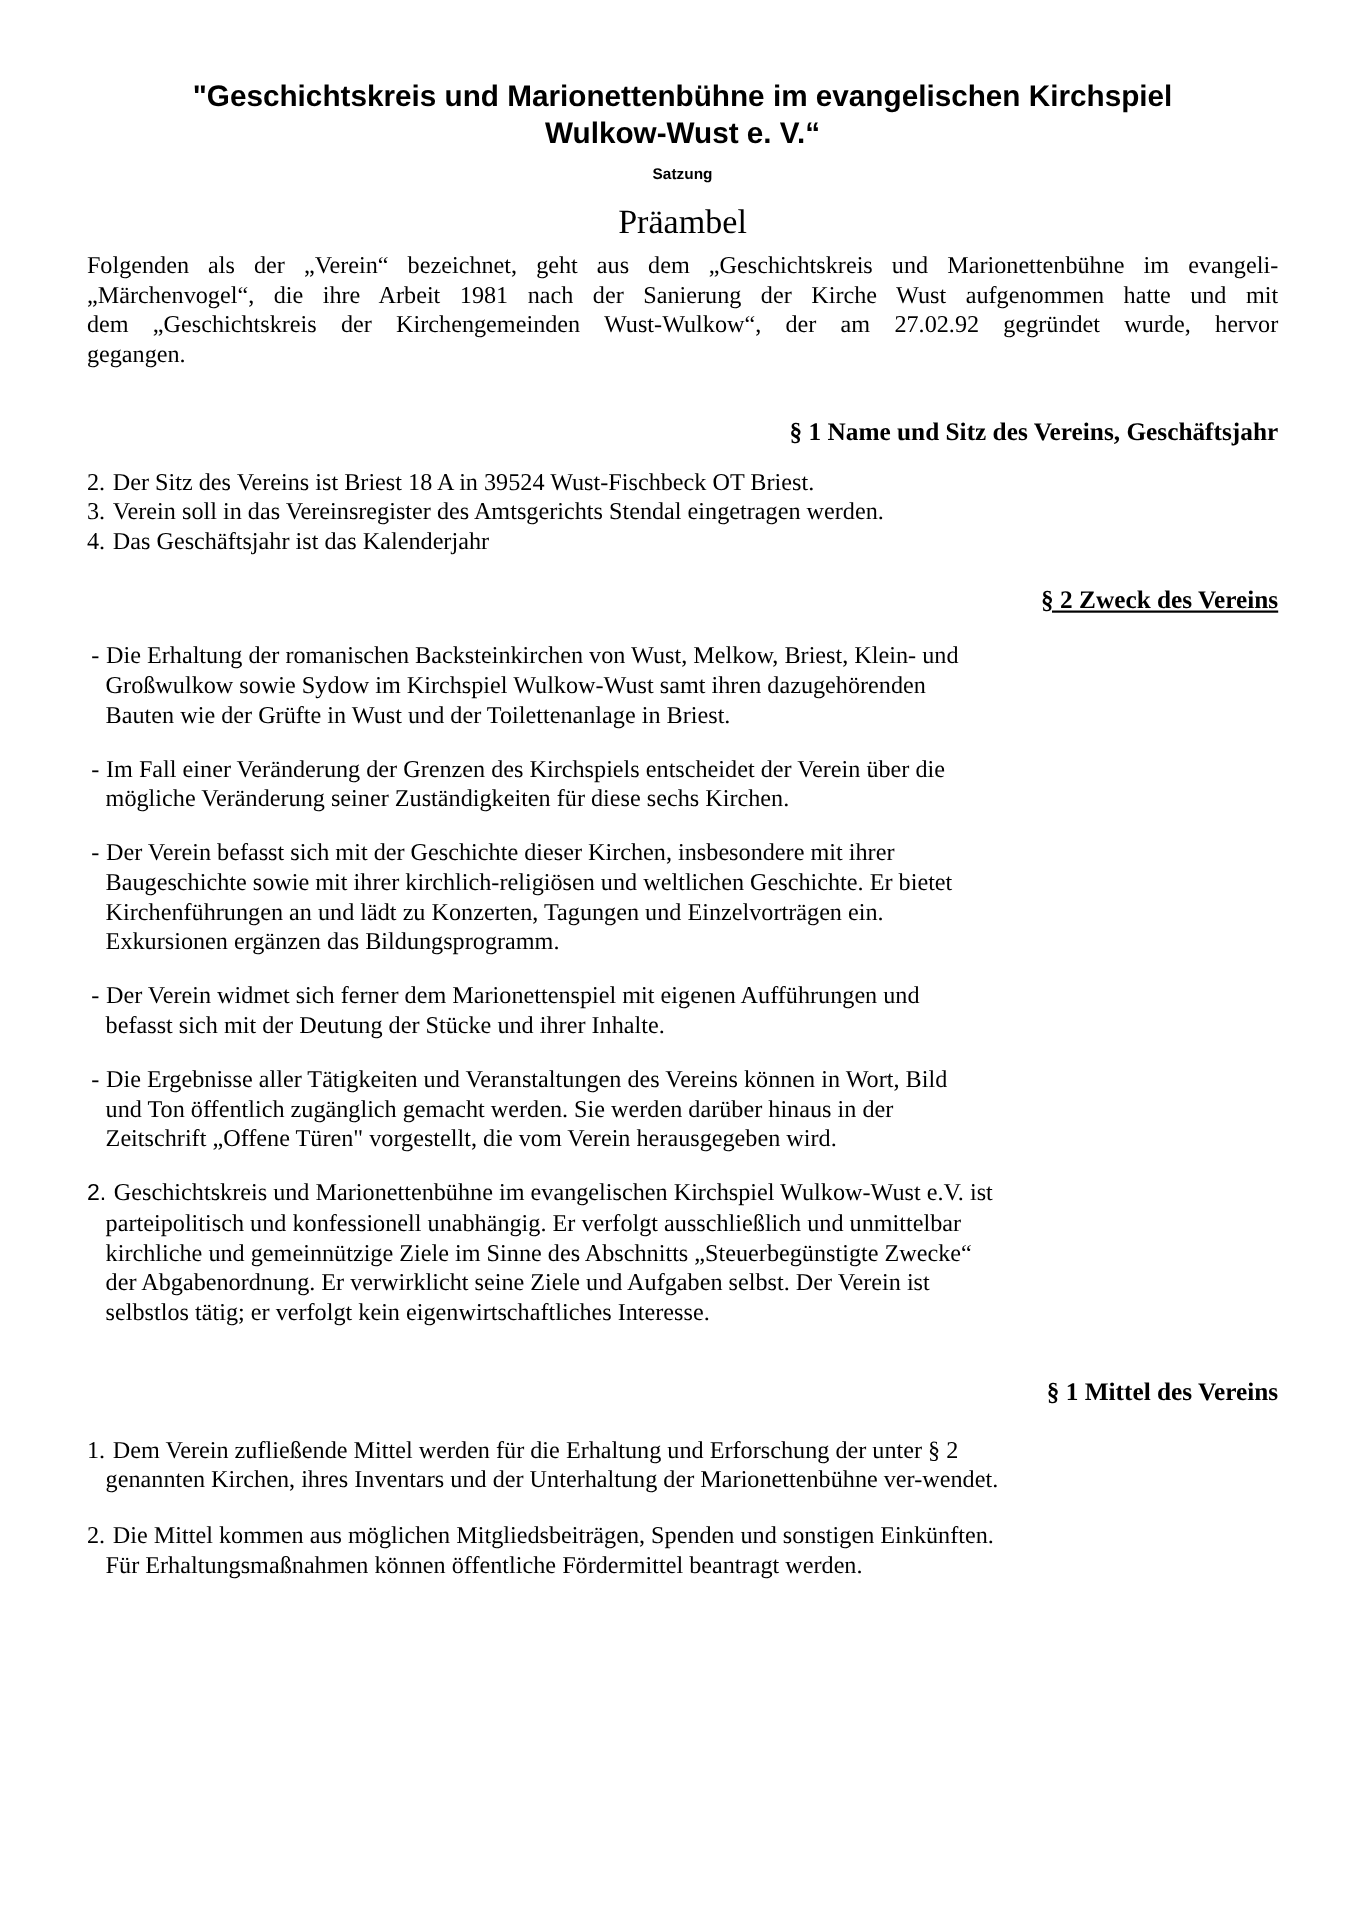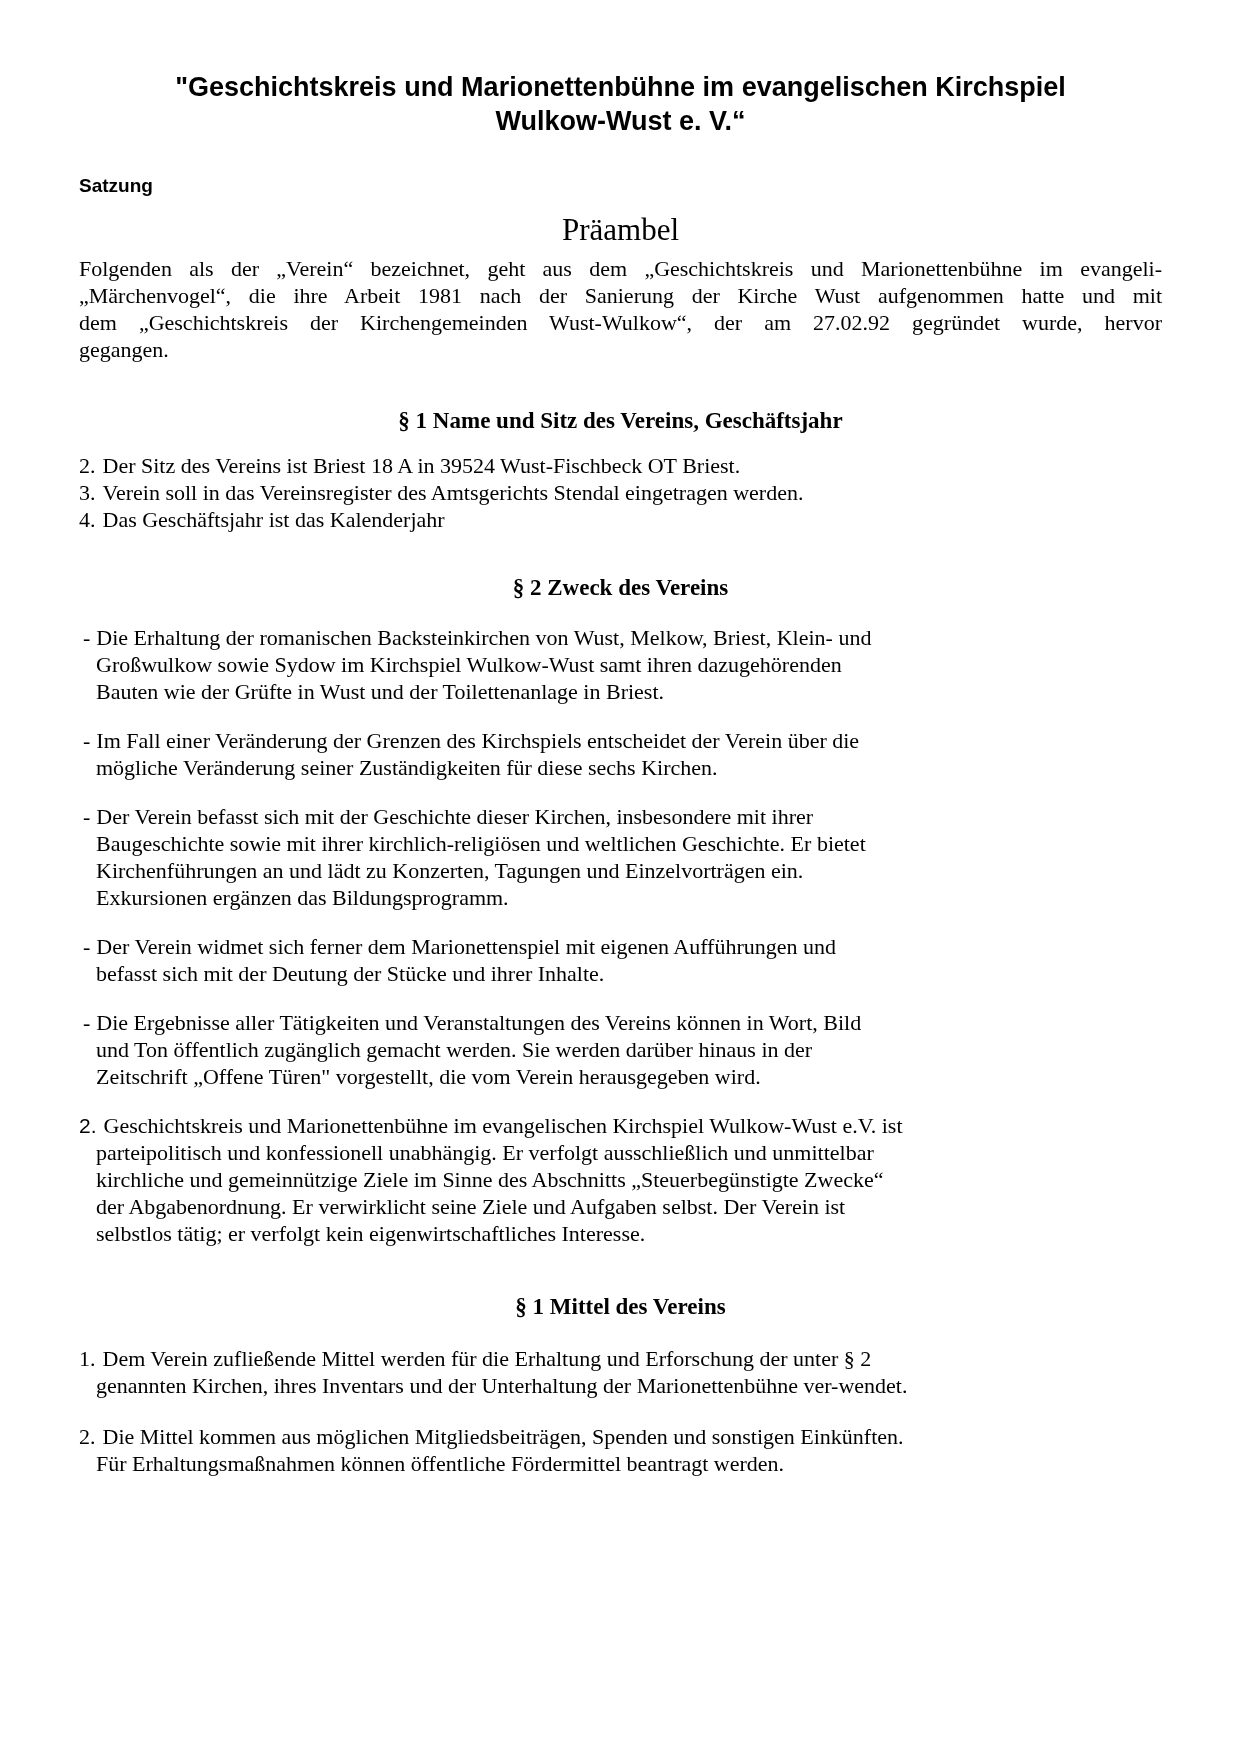--- a/index.html
+++ b/index.html
@@ -23,52 +23,52 @@
   }
   .doc-title {
     text-align: center;
     font-family: "Liberation Sans", "DejaVu Sans", sans-serif;
     font-weight: bold;
     font-size: 27px;
     line-height: 34px;
     white-space: pre-line;
   }
   .doc-subtitle {
-    margin-top: 36px;
-    text-align: left;
+    margin-top: 8px;
+    text-align: center;
     font-family: "Liberation Sans", "DejaVu Sans", sans-serif;
     font-weight: bold;
-    font-size: 19px;
+    font-size: 14px;
     line-height: 24px;
   }
   .preamble-heading {
     margin-top: 18px;
     text-align: center;
     font-size: 31px;
     line-height: 27px;
   }
   .preamble {
     margin-top: 12px;
   }
   .preamble .pline {
     text-align: justify;
     text-align-last: justify;
   }
   .preamble .pline.last {
     text-align: left;
     text-align-last: left;
   }
   .section-heading {
-    text-align: center;
+    text-align: right;
     font-weight: bold;
     font-size: 23px;
     line-height: 28px;
   }
   .section.s1 .section-heading { margin-top: 44px; margin-bottom: 17px; }
-  .section.s2 .section-heading { margin-top: 41px; }
+  .section.s2 .section-heading { margin-top: 27px; text-decoration: underline; }
   .section.s3 .section-heading { margin-top: 46px; }
 
   .item {
     padding-left: 17px;
     text-indent: -17px;
   }
   .item .item-text { white-space: pre-line; }
   .item .marker { margin-right: 7px; }
 
   .section.s1 .item { margin-top: 0; }

